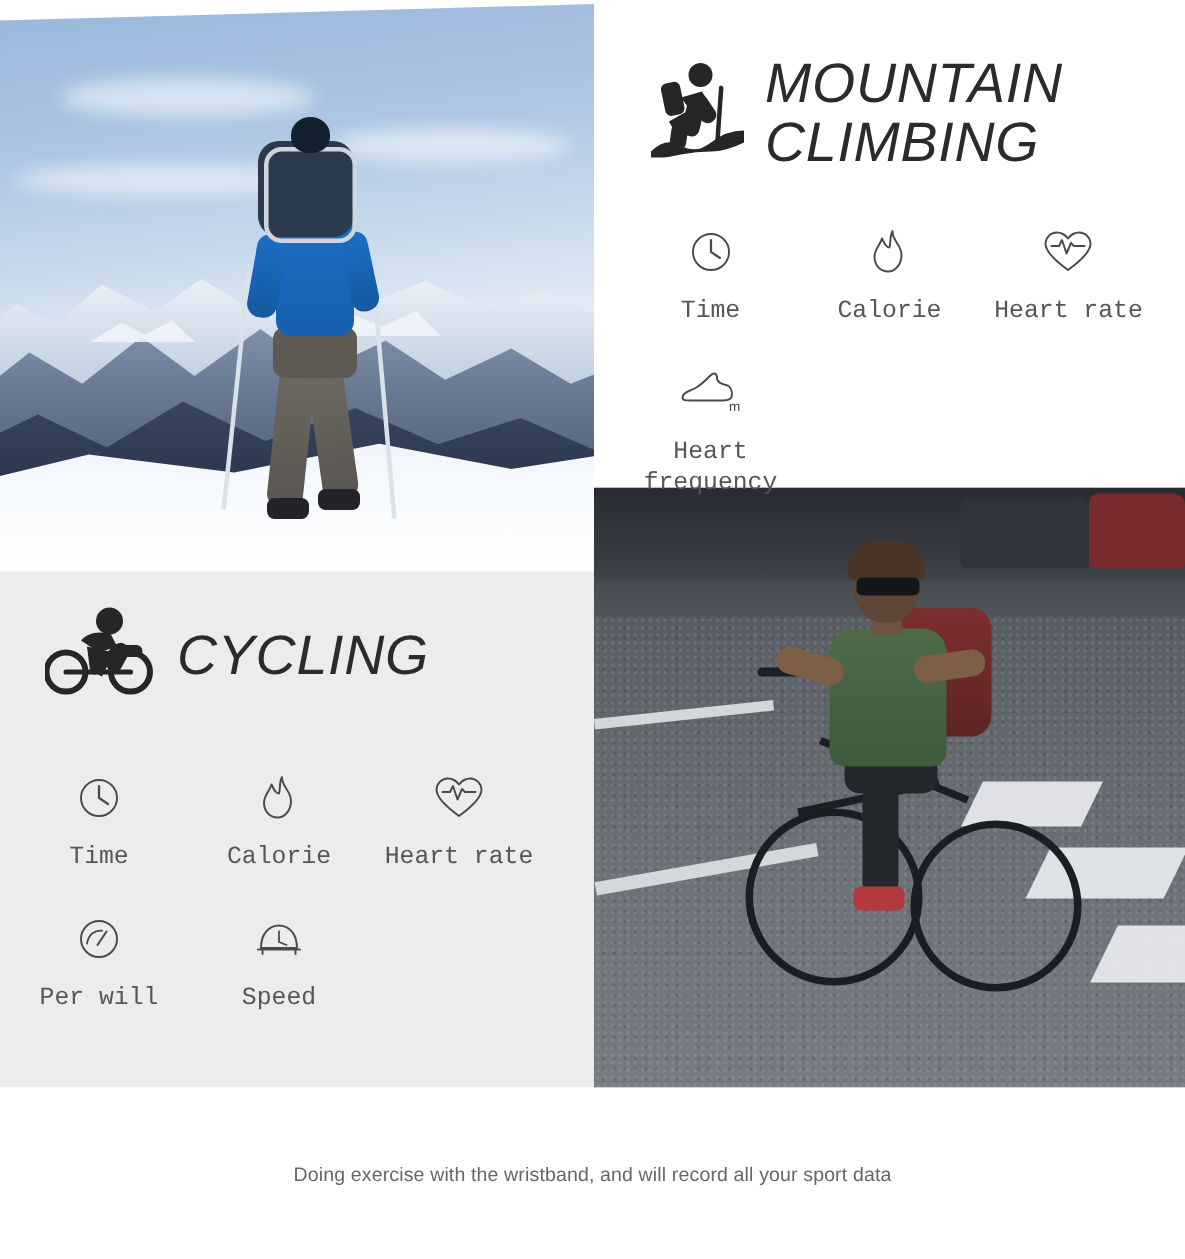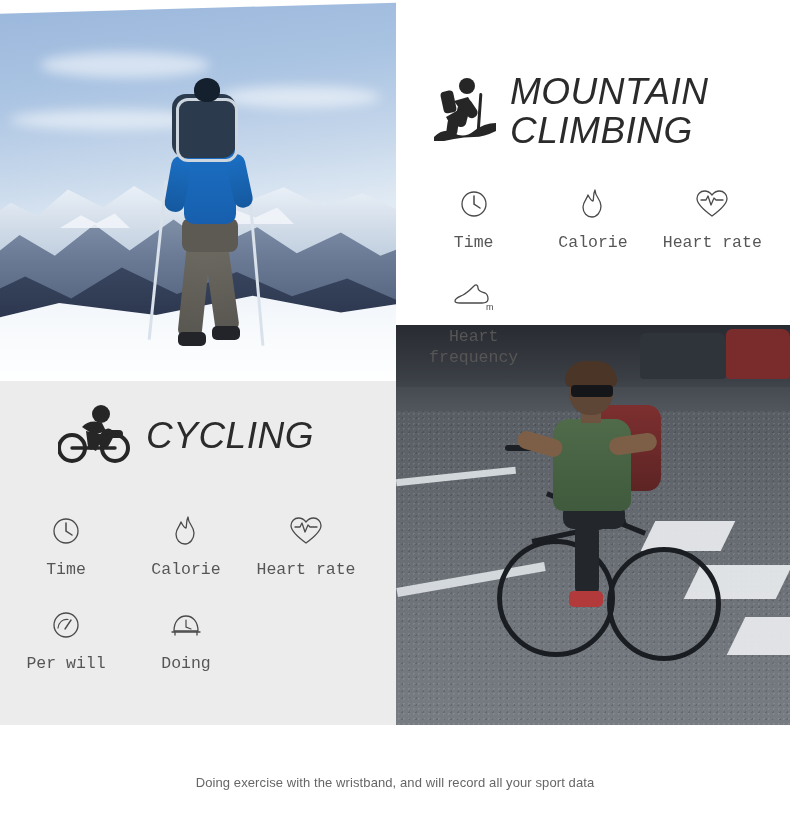--- a/index.html
+++ b/index.html
@@ -189,22 +189,22 @@
     left: 0px; top: 381px;
     width: 396px; height: 344px;
     background: #ececec;
   }
 
   .section-head {
     display: flex;
     align-items: center;
     gap: 14px;
   }
-  #panel-climbing .section-head { padding: 36px 0 0 38px; margin-top: 36px; }
-  #panel-cycling  .section-head { padding: 22px 0 0 30px; margin-left: 28px; }
+  #panel-climbing .section-head { padding: 36px 0 0 38px; }
+  #panel-cycling  .section-head { padding: 22px 0 0 30px; }
 
   .section-title {
     font-style: italic;
     font-weight: 400;
     color: #2b2b2b;
     letter-spacing: .5px;
     line-height: 1.06;
   }
   #title-mountain-climbing { font-size: 37px; max-width: 250px; }
   #title-cycling { font-size: 37px; }
@@ -460,21 +460,21 @@
 
       <div class="feature">
         <span class="feature-icon">
           <svg width="32" height="30" viewBox="0 0 32 30" aria-hidden="true">
             <path d="M4 21 C4 12 9 6 16 6 C23 6 28 12 28 21 Z" fill="none" stroke="#4a4a4a" stroke-width="1.3" stroke-linejoin="round"></path>
             <path d="M16 10 L16 17 L21 19" fill="none" stroke="#4a4a4a" stroke-width="1.2" stroke-linecap="round"></path>
             <path d="M2 22 L30 22" fill="none" stroke="#4a4a4a" stroke-width="1.3" stroke-linecap="round"></path>
             <path d="M5 22 L5 25 M27 22 L27 25" fill="none" stroke="#4a4a4a" stroke-width="1.3" stroke-linecap="round"></path>
           </svg>
         </span>
-        <div class="feature-label">Doing</div>
+        <div class="feature-label">Speed</div>
       </div>
 
     </div>
   </div>
 
   <div id="caption-bar">
     <div id="caption-text">Doing exercise with the wristband, and will record all your sport data</div>
   </div>
 
 </div>

